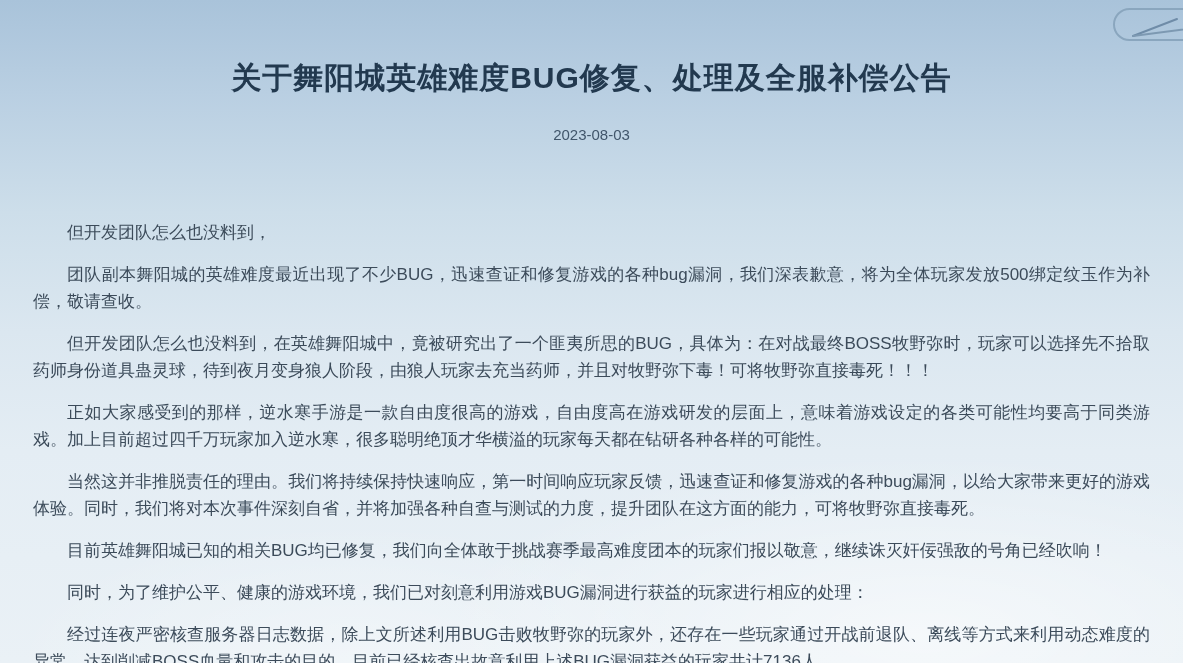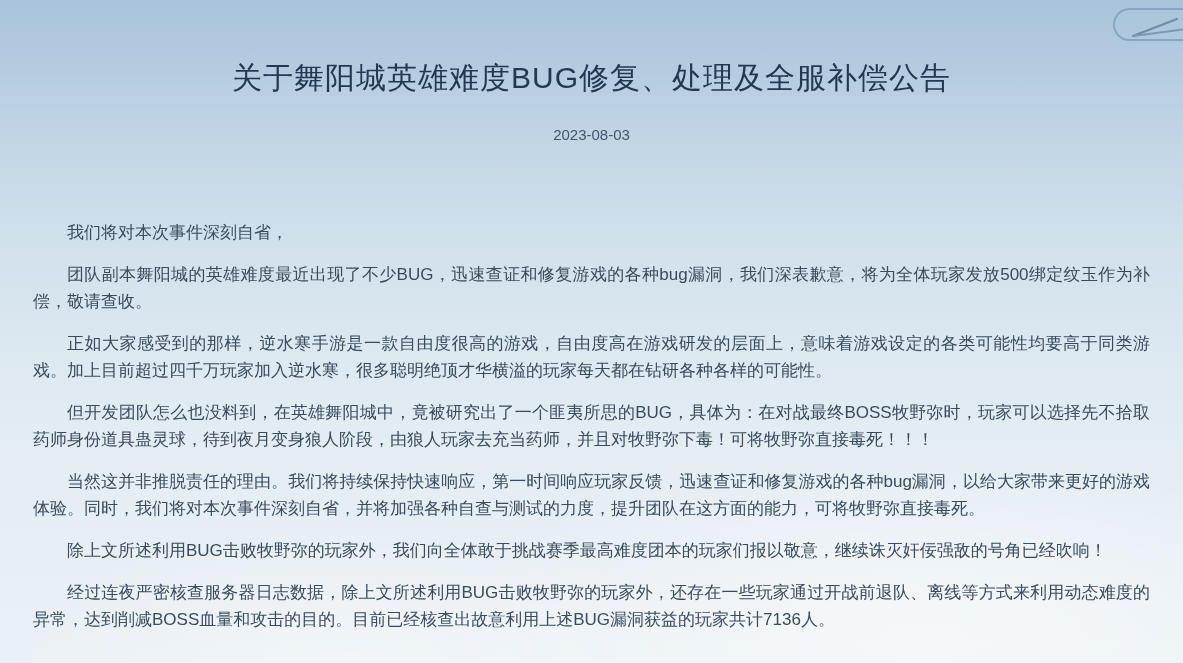--- a/index.html
+++ b/index.html
@@ -18,21 +18,21 @@
       linear-gradient(180deg, #a9c3da 0%, #b9cfe2 14%, #cddeea 32%, #dbe7f0 50%, #e4edf4 68%, #eaf1f6 100%);
   }
   .page {
     position: absolute;
     inset: 0;
   }
   .title {
     margin: 58px 40px 0;
     text-align: center;
     font-size: 30px;
-    font-weight: normal;
+    font-weight: bold;
     color: #22394f;
     letter-spacing: 1px;
   }
   .date {
     margin-top: 27px;
     text-align: center;
     font-size: 15px;
     color: #41566b;
   }
   .content {
@@ -76,22 +76,23 @@
         <line x1="8" y1="24" x2="94" y2="13" stroke="#7d99b2" stroke-width="2" stroke-linecap="round"></line>
       </svg>
     </span>
   </button>
 
   <h1 class="title">关于舞阳城英雄难度BUG修复、处理及全服补偿公告</h1>
 
   <div class="date">2023-08-03</div>
 
   <div class="content">
-    <p>我们将对本次事件深刻自省，</p>
+    <p>但开发团队怎么也没料到，</p>
     <p>团队副本舞阳城的英雄难度最近出现了不少BUG，迅速查证和修复游戏的各种bug漏洞，我们深表歉意，将为全体玩家发放500绑定纹玉作为补偿，敬请查收。</p>
+    <p>但开发团队怎么也没料到，在英雄舞阳城中，竟被研究出了一个匪夷所思的BUG，具体为：在对战最终BOSS牧野弥时，玩家可以选择先不拾取药师身份道具蛊灵球，待到夜月变身狼人阶段，由狼人玩家去充当药师，并且对牧野弥下毒！可将牧野弥直接毒死！！！</p>
     <p>正如大家感受到的那样，逆水寒手游是一款自由度很高的游戏，自由度高在游戏研发的层面上，意味着游戏设定的各类可能性均要高于同类游戏。加上目前超过四千万玩家加入逆水寒，很多聪明绝顶才华横溢的玩家每天都在钻研各种各样的可能性。</p>
-    <p>但开发团队怎么也没料到，在英雄舞阳城中，竟被研究出了一个匪夷所思的BUG，具体为：在对战最终BOSS牧野弥时，玩家可以选择先不拾取药师身份道具蛊灵球，待到夜月变身狼人阶段，由狼人玩家去充当药师，并且对牧野弥下毒！可将牧野弥直接毒死！！！</p>
     <p>当然这并非推脱责任的理由。我们将持续保持快速响应，第一时间响应玩家反馈，迅速查证和修复游戏的各种bug漏洞，以给大家带来更好的游戏体验。同时，我们将对本次事件深刻自省，并将加强各种自查与测试的力度，提升团队在这方面的能力，可将牧野弥直接毒死。</p>
-    <p>除上文所述利用BUG击败牧野弥的玩家外，我们向全体敢于挑战赛季最高难度团本的玩家们报以敬意，继续诛灭奸佞强敌的号角已经吹响！</p>
+    <p>目前英雄舞阳城已知的相关BUG均已修复，我们向全体敢于挑战赛季最高难度团本的玩家们报以敬意，继续诛灭奸佞强敌的号角已经吹响！</p>
+    <p>同时，为了维护公平、健康的游戏环境，我们已对刻意利用游戏BUG漏洞进行获益的玩家进行相应的处理：</p>
     <p>经过连夜严密核查服务器日志数据，除上文所述利用BUG击败牧野弥的玩家外，还存在一些玩家通过开战前退队、离线等方式来利用动态难度的异常，达到削减BOSS血量和攻击的目的。目前已经核查出故意利用上述BUG漏洞获益的玩家共计7136人。</p>
   </div>
 
 </div>
 
 </body></html>

